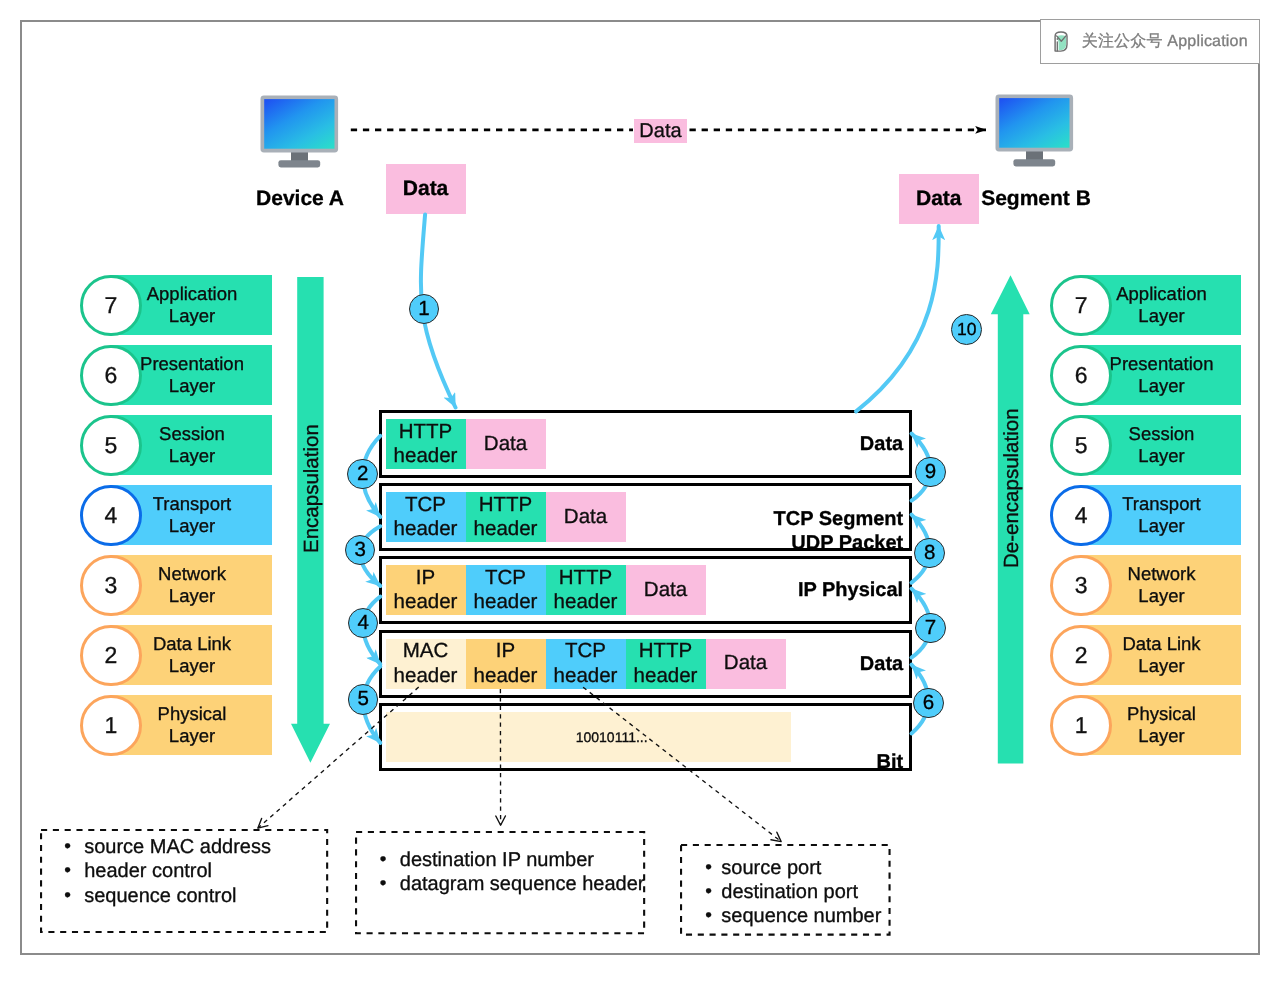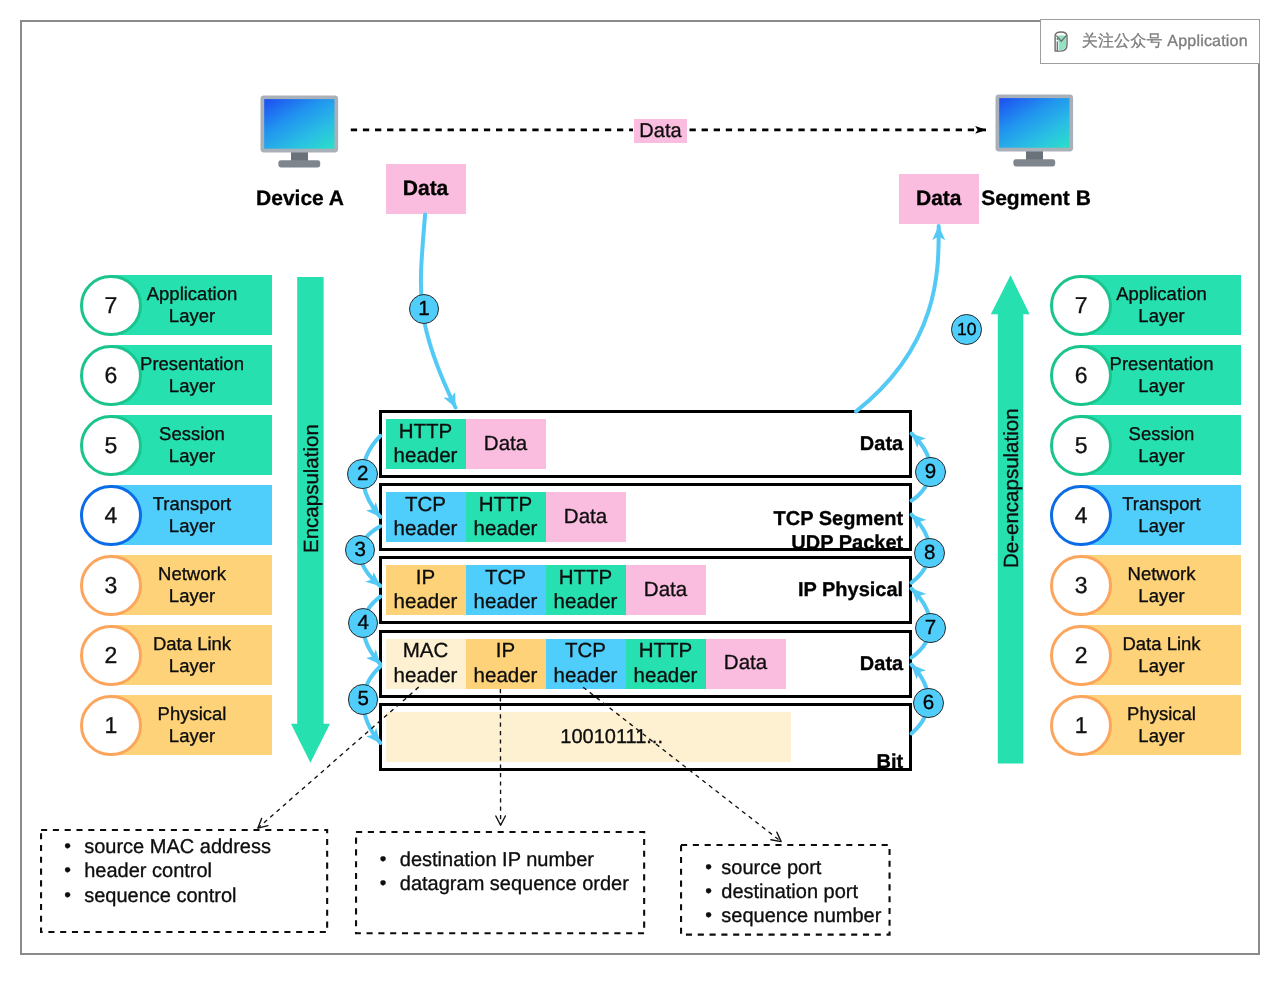--- a/index.html
+++ b/index.html
@@ -339,21 +339,21 @@
   <div class="abs seg" style="left:705.5px;top:638.6px;width:80.0px;height:50.0px;background:#FABDDF;">
     <div class="seg-txt">
       <div>Data</div>
     </div>
   </div>
   <div class="pdu-name" style="left:693.2px;top:651.6px;width:210px;">
     <div>Data</div>
   </div>
   <div class="abs pdu-box" style="left:379.2px;top:702.7px;width:533.2px;height:68.39999999999998px;"></div>
   <div class="abs seg" style="left:385.5px;top:711.9000000000001px;width:405.3px;height:50.0px;background:#FEF1D2;">
-    <div class="seg-txt" style="font-size:20px;margin-left:47px;">
+    <div class="seg-txt" style="font-size:14px;margin-left:47px;">
         <div>10010111...</div>
       </div>
   </div>
   <div class="pdu-name" style="left:693.2px;top:750px;width:210px;">
     <div>Bit</div>
   </div>
 
   <div class="pink-block" style="left:385.5px;top:163.9px;width:80.1px;height:50.1px;">
     <span>Data</span>
     </div>
@@ -433,21 +433,21 @@
       <li>header control</li>
       <li>sequence control</li>
     </ul>
   </div>
   <div class="callout" id="callout-1" style="left:354.8px;top:831.0px;width:290.2px;height:103.3px;">
     <svg class="callout-frame" width="290.2" height="103.3">
         <rect x="1.05" y="1.05" width="288.1" height="101.2" fill="#fff" stroke="#0d0d0d" stroke-width="2.1" stroke-dasharray="6.1 5.7"></rect>
       </svg>
     <ul style="position:relative;padding:16.5px 0 0 19px;">
       <li>destination IP number</li>
-      <li>datagram sequence order</li>
+      <li>datagram sequence header</li>
     </ul>
   </div>
   <div class="callout" id="callout-2" style="left:680.3px;top:844.3px;width:210.6px;height:91.7px;">
     <svg class="callout-frame" width="210.6" height="91.7">
         <rect x="1.05" y="1.05" width="208.5" height="89.6" fill="#fff" stroke="#0d0d0d" stroke-width="2.1" stroke-dasharray="6.1 5.7"></rect>
       </svg>
     <ul style="position:relative;padding:11.5px 0 0 19px;">
       <li>source port</li>
       <li>destination port</li>
       <li>sequence number</li>

